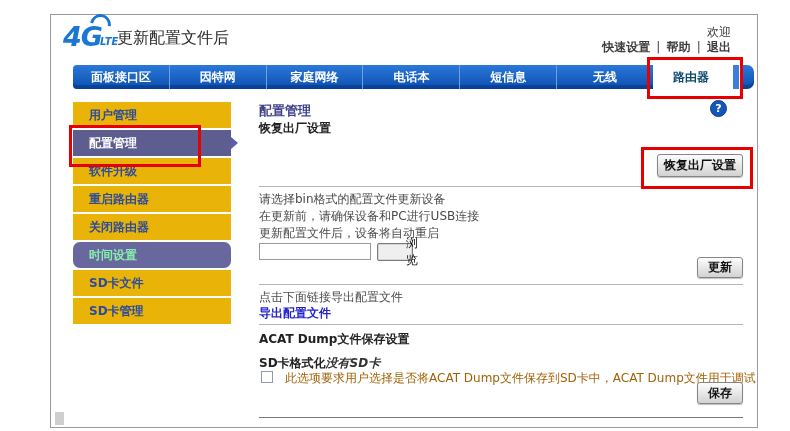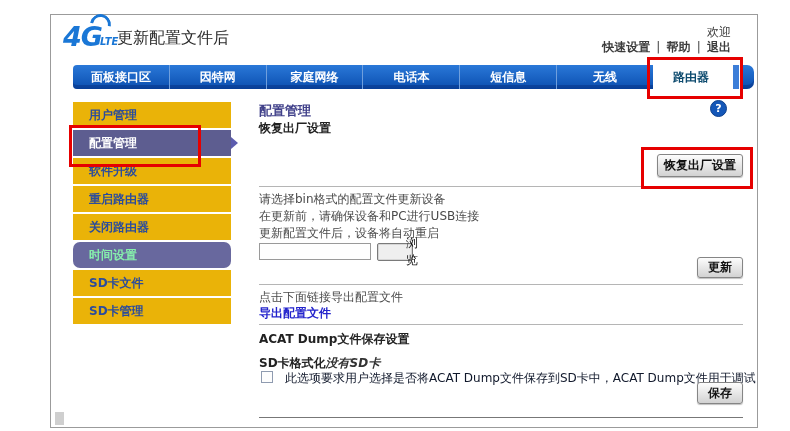--- a/index.html
+++ b/index.html
@@ -59,21 +59,21 @@
     font-family:"DejaVu Sans","Liberation Sans",sans-serif;}
   .file-text{position:absolute;left:208px;top:228px;width:112px;height:17px;border:1px solid #9a9a9a;
     box-sizing:border-box;font-size:11px;padding:0 3px;}
   .btn-browse{left:326px;top:228px;width:30px;height:18px;font-weight:normal;
     background:#efefef;box-shadow:inset 0 0 0 1px #d6d6d6;border-color:#7a7a7a;border-radius:2px;padding-left:34px;}
   .link{position:absolute;left:208px;color:#2323cc;font-weight:bold;cursor:pointer;}
   .sd-line{position:absolute;left:208px;color:#222;font-weight:bold;margin-top:8px;}
   .sd-line .ital{font-style:italic;font-weight:bold;color:#333;}
   .checkbox{position:absolute;left:210px;top:356px;width:12px;height:12px;border:1px solid #8f9bb0;
     background:#fdfdfd;cursor:pointer;box-sizing:border-box;}
-  .cb-label{position:absolute;left:234px;top:355px;color:#0f172a;}
+  .cb-label{position:absolute;left:234px;top:355px;color:#a16207;}
 
   
   .anno{position:absolute;border:3px solid #e60000;pointer-events:none;z-index:50;}
   .anno-tab{left:596px;top:42px;width:90px;height:36px;}
   .anno-side{left:18px;top:110px;width:126px;height:36px;}
   .anno-btn{left:590px;top:132px;width:106px;height:36px;}
 
   .scroll-artifact{position:absolute;left:4px;top:397px;width:9px;height:13px;background:#cfcfcf;}
 </style>
 </head>

